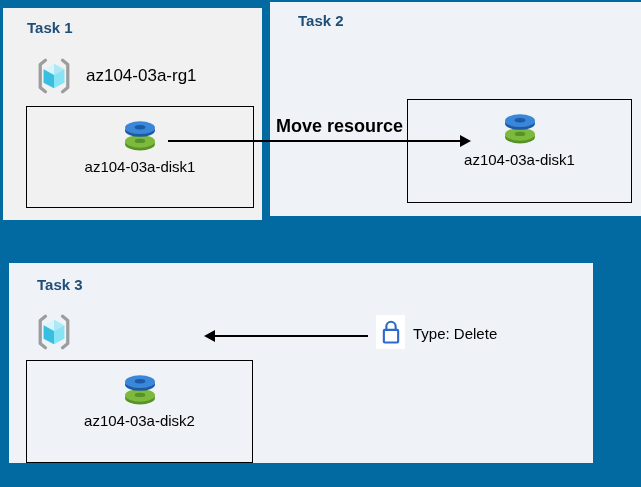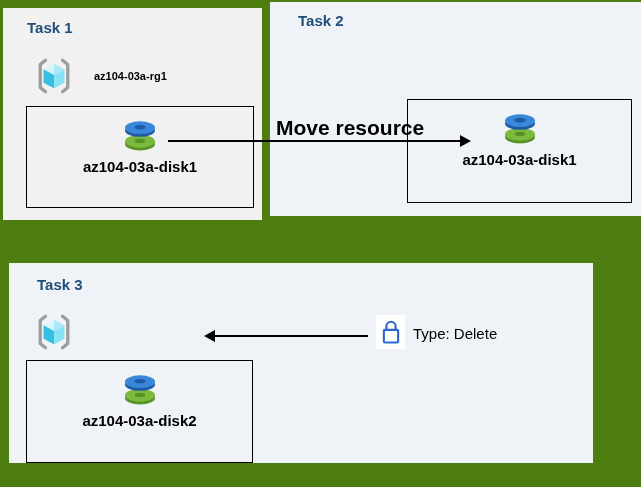--- a/index.html
+++ b/index.html
@@ -1,46 +1,46 @@
 <!DOCTYPE html>
 <html><head>
 <meta charset="utf-8">
 <style>
   html,body { margin:0; padding:0; background:#ffffff; }
   .canvas {
-    position:relative; width:641px; height:487px; background:#4d7c0f;
+    position:relative; width:641px; height:487px; background:#0369a1;
     font-family:"Liberation Sans", sans-serif; color:#000; overflow:hidden;
   }
   .panel { position:absolute; }
   .panel-title {
     position:absolute; font-size:15px; font-weight:bold; color:#1f4e79;
     white-space:nowrap; margin:0;
   }
   .rg-row { position:absolute; display:flex; align-items:center; gap:11px; }
-  .rg-name { font-size:11px; font-weight:bold; color:#000; white-space:nowrap;margin-left:8px; }
+  .rg-name { font-size:17px; font-weight:normal; color:#000; white-space:nowrap; }
   .resource-box {
     position:absolute; border:1.5px solid #000;
     display:flex; flex-direction:column; align-items:center;
   }
   .disk-icon { margin-top:10px; }
-  .disk-name { margin-top:5px; font-size:15px; font-weight:bold; color:#000; white-space:nowrap; }
+  .disk-name { margin-top:5px; font-size:15px; font-weight:normal; color:#000; white-space:nowrap; }
   .hline { position:absolute; height:2px; background:#000; }
   .tri-right {
     position:absolute; width:0; height:0;
     border-top:6px solid transparent; border-bottom:6px solid transparent;
     border-left:11px solid #000;
   }
   .tri-left {
     position:absolute; width:0; height:0;
     border-top:6px solid transparent; border-bottom:6px solid transparent;
     border-right:11px solid #000;
   }
   .move-label {
     position:absolute; left:276px; top:116px; width:122px; text-align:center;
-    font-size:21px; font-weight:bold; white-space:nowrap;
+    font-size:18px; font-weight:bold; white-space:nowrap;
   }
   .lock-badge {
     position:absolute; left:376px; top:315px; width:29px; height:34px;
     background:#ffffff; display:flex; align-items:center; justify-content:center;
   }
   .lock-text {
     position:absolute; left:413px; top:324px; font-size:15px; line-height:19px;
   }
   .lock-text .name { font-weight:bold; white-space:nowrap; }
   .bold { font-weight:normal; }

